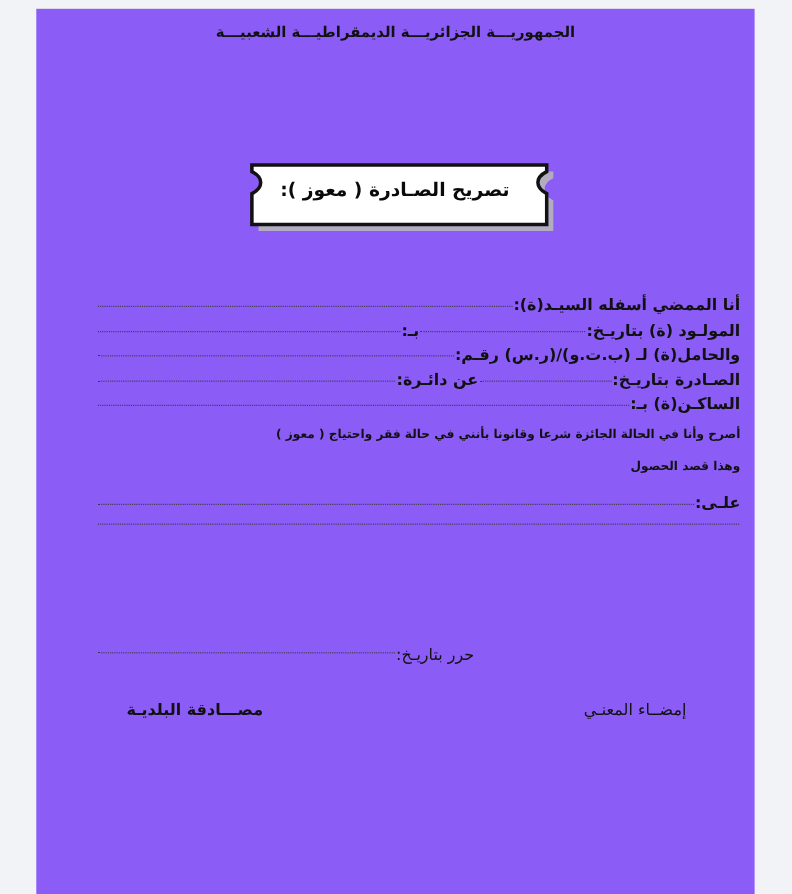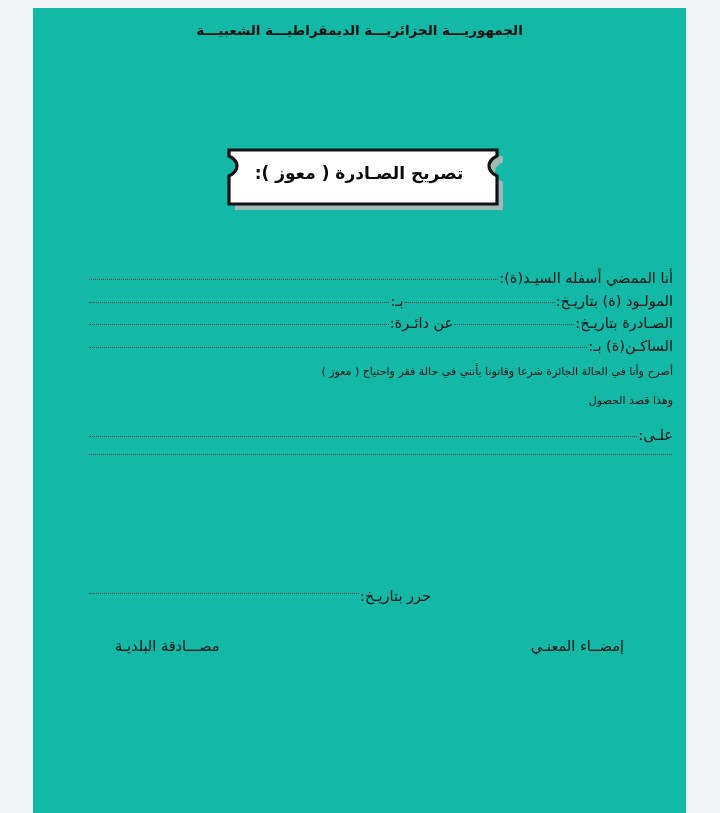--- a/index.html
+++ b/index.html
@@ -15,21 +15,21 @@
     overflow: hidden;
   }
 
   
   #page {
     position: absolute;
     left: 33px;
     top: 8px;
     width: 653px;
     height: 805px;
-    background: #14b8a6;
+    background: #8b5cf6;
     overflow: hidden;
   }
 
   
   #republic-header {
     position: absolute;
     top: 14px;
     left: 0;
     width: 653px;
     text-align: center;
@@ -75,20 +75,21 @@
   }
 
   
   #body-block {
     position: absolute;
     top: 262px;
     left: 0;
     width: 653px;
     direction: rtl;
     color: #111111;
+    font-weight: bold;
   }
 
   .frow {
     position: relative;
     height: 22.5px;
     display: flex;
     flex-direction: row;
     align-items: baseline;
     justify-content: flex-start;
     direction: rtl;
@@ -197,20 +198,21 @@
     position: absolute;
     right: 62px;
     top: 0;
     white-space: nowrap;
   }
   #sign-municipality {
     position: absolute;
     left: 82px;
     top: 0;
     white-space: nowrap;
+    font-weight: bold;
   }
 </style>
 </head>
 <body>
 
 <div id="page">
 
   <div id="republic-header">الجمهوريـــة الجزائريـــة الديمقراطيـــة الشعبيـــة</div>
 
   <div id="title-plate-wrap">
@@ -250,20 +252,24 @@
       <span class="fdots"></span>
     </div>
 
     <div class="frow">
       <span class="flabel">المولـود (ة) بتاريـخ:</span>
       <span class="fdots short w150"></span>
       <span class="flabel">بـ:</span>
       <span class="fdots"></span>
     </div>
 
+    <div class="frow">
+      <span class="flabel">والحامل(ة) لـ (ب.ت.و)/(ر.س) رقـم:</span>
+      <span class="fdots"></span>
+    </div>
 
     <div class="frow">
       <span class="flabel">الصـادرة بتاريـخ:</span>
       <span class="fdots short w120"></span>
       <span class="flabel">عن دائـرة:</span>
       <span class="fdots"></span>
     </div>
 
 
     <div class="frow">

